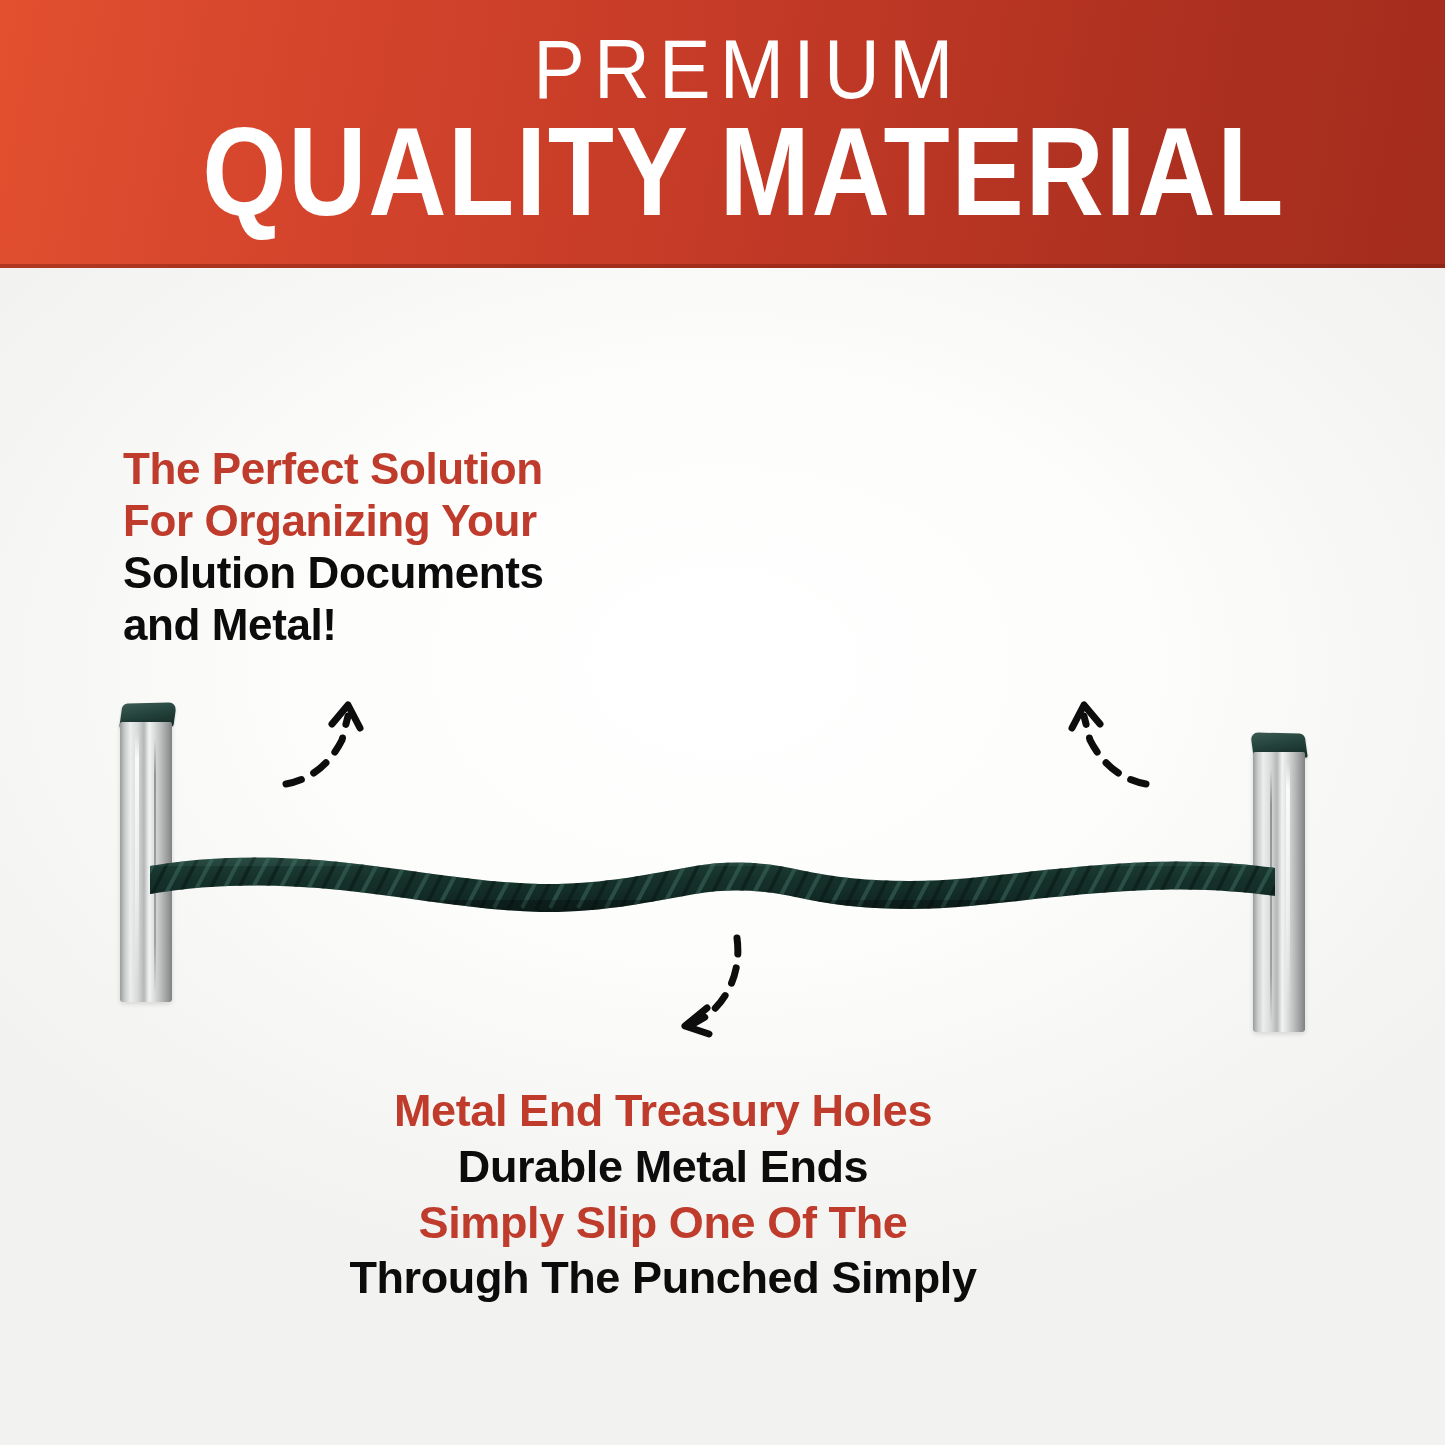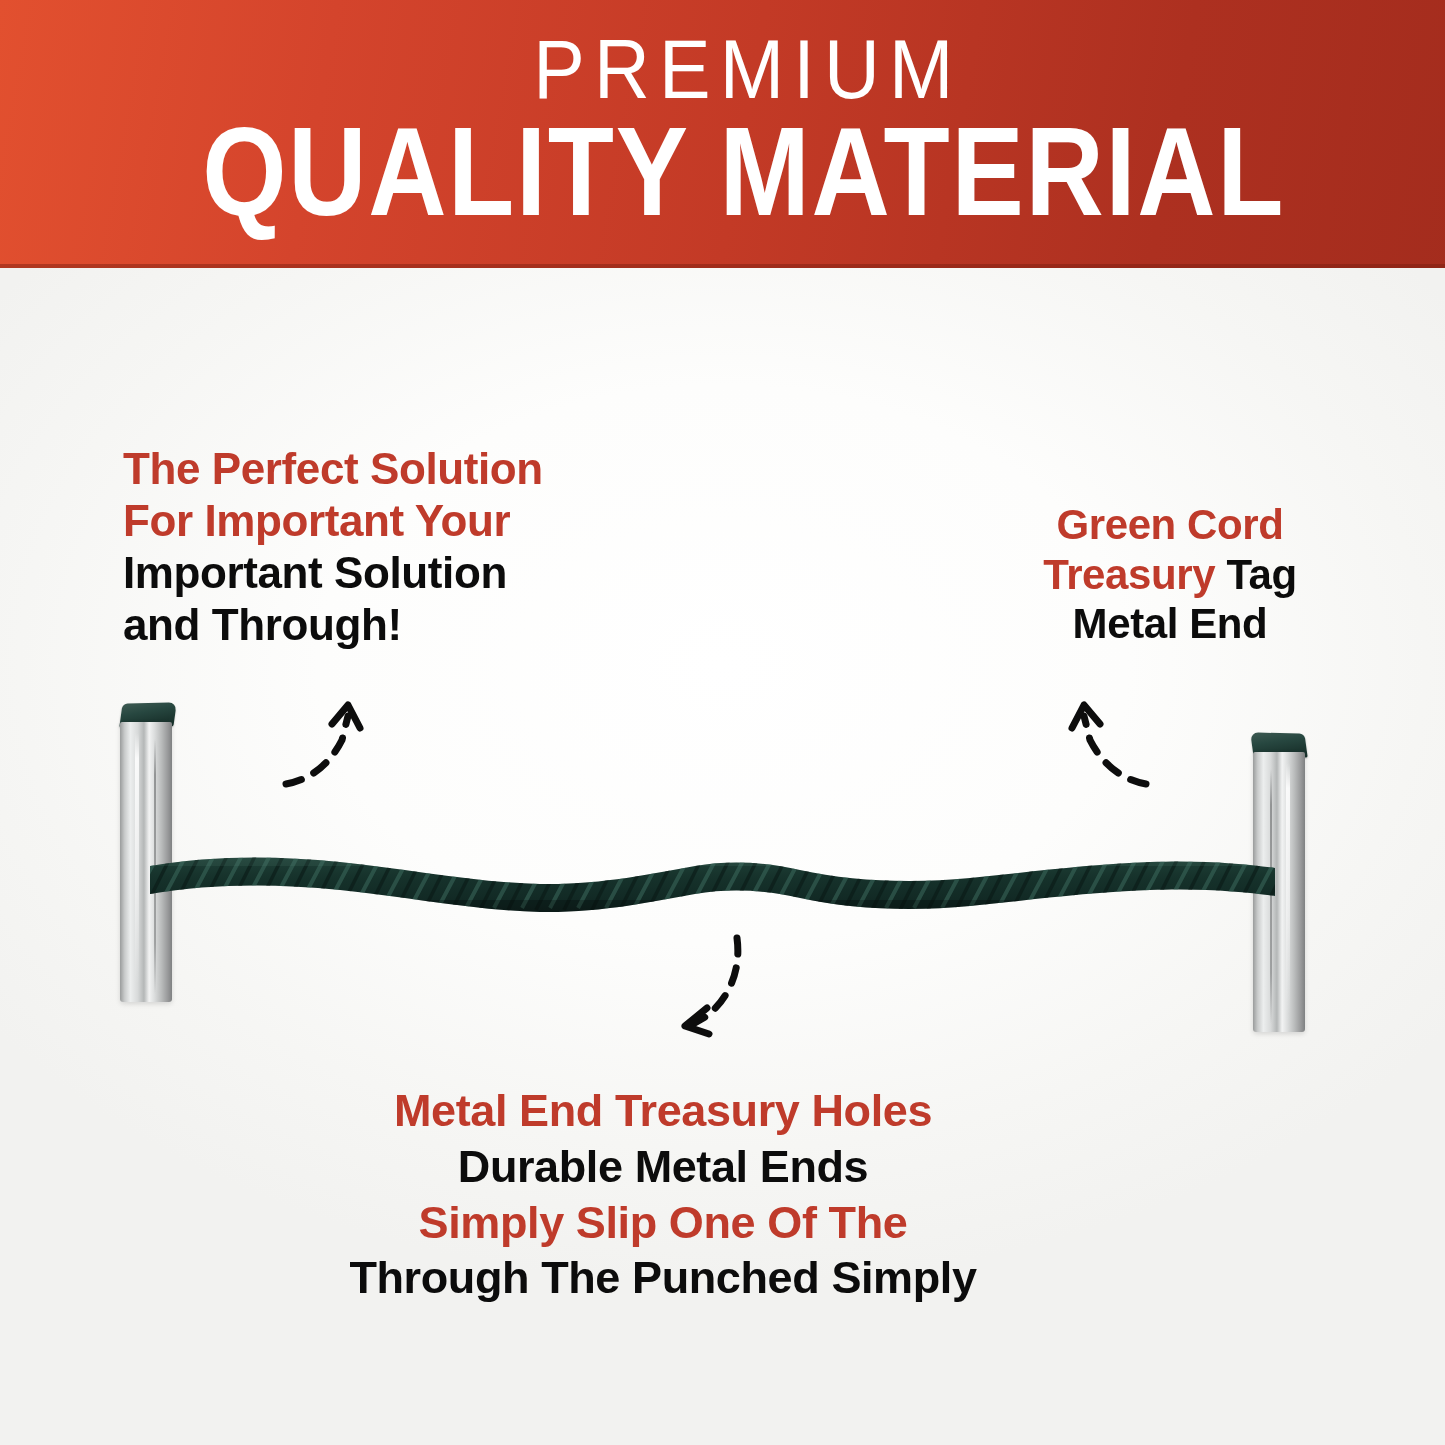--- a/index.html
+++ b/index.html
@@ -377,42 +377,30 @@
       <path d="M82,16 C 86,46 76,74 52,94 L 38,102" fill="none" stroke="#0d0d0d" stroke-width="7" stroke-linecap="round" stroke-dasharray="16 14"></path>
       <path d="M52,86 L30,104 L54,112" fill="none" stroke="#0d0d0d" stroke-width="7" stroke-linecap="round" stroke-linejoin="round"></path>
     </svg>
   </div>
 
   <div class="callout" id="callout-left">
     <div>
       <span class="red">The Perfect Solution</span>
     </div>
     <div>
-      <span class="red">For Important Your</span>
-    </div>
-    <div>
-      <span class="blk">Important Solution</span>
-    </div>
-    <div>
-      <span class="blk">and Through!</span>
-    </div>
-  </div>
-
-  <div class="callout" id="callout-right">
-    <div>
-      <span class="red">Green Cord</span>
-    </div>
-    <div>
-      <span class="red">Treasury</span>
-      <span class="blk">Tag</span>
-    </div>
-    <div>
-      <span class="blk">Metal End</span>
-    </div>
-  </div>
+      <span class="red">For Organizing Your</span>
+    </div>
+    <div>
+      <span class="blk">Solution Documents</span>
+    </div>
+    <div>
+      <span class="blk">and Metal!</span>
+    </div>
+  </div>
+
 
   <div class="callout" id="callout-bottom">
     <div>
       <span class="red">Metal End Treasury Holes</span>
     </div>
     <div>
       <span class="blk">Durable Metal Ends</span>
     </div>
     <div>
       <span class="red">Simply Slip One Of The</span>

